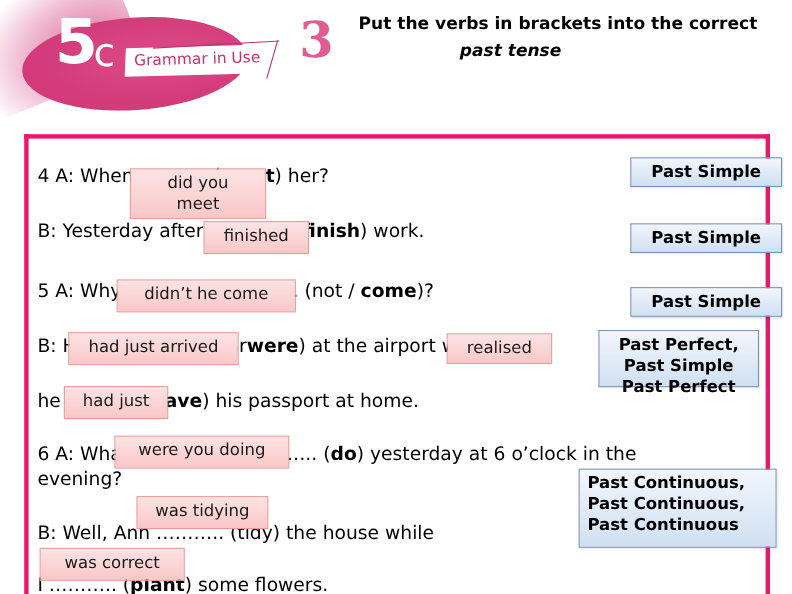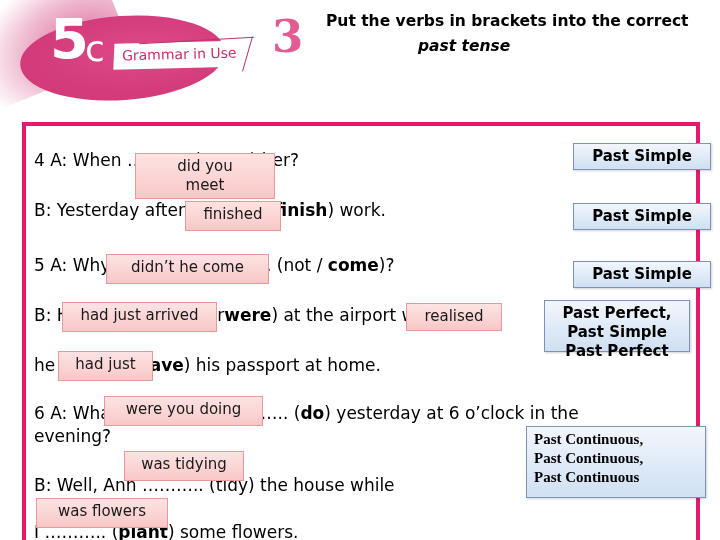--- a/index.html
+++ b/index.html
@@ -239,44 +239,44 @@
   <div class="ex-line" style="left:0px; top:276px;">evening?</div>
 
   <div class="ex-line" style="left:0px; top:325px;">B: Well, Ann ……….. (tidy) the house while</div>
 
   <div class="ex-line" style="left:0px; top:372px;">
     <span>I ……….. (</span><b>plant</b><span>) some flowers.</span>
   </div>
 
 </div>
 
-<div class="answer-box" style="left:135px; top:153px; width:140px; height:46px;">did you
+<div class="answer-box" style="left:118px; top:153px; width:124px; height:46px;">did you
 meet</div>
 
 <div class="answer-box" style="left:185px; top:201px; width:96px; height:30px;">finished</div>
 
 <div class="answer-box" style="left:106px; top:254px; width:163px; height:30px;">didn’t he come</div>
 
 <div class="answer-box" style="left:62px; top:302px; width:155px; height:30px;">had just arrived</div>
 
 <div class="answer-box" style="left:406px; top:303px; width:96px; height:28px;">realised</div>
 
 <div class="answer-box" style="left:58px; top:351px; width:95px; height:30px;">had just</div>
 
 <div class="answer-box" style="left:104px; top:396px; width:159px; height:30px;">were you doing</div>
 
 <div class="answer-box" style="left:124px; top:451px; width:120px; height:30px;">was tidying</div>
 
-<div class="answer-box" style="left:36px; top:498px; width:132px; height:30px;">was flowers</div>
+<div class="answer-box" style="left:36px; top:498px; width:132px; height:30px;">was correct</div>
 
 <div class="tense-box" style="left:573px; top:143px; width:138px; height:27px;">Past Simple</div>
 
 <div class="tense-box" style="left:573px; top:203px; width:138px; height:27px;">Past Simple</div>
 
 <div class="tense-box" style="left:573px; top:261px; width:138px; height:27px;">Past Simple</div>
 
 <div class="tense-box multi" style="left:544px; top:300px; width:146px; height:52px; text-align:center;">Past Perfect,
 Past Simple
 Past Perfect</div>
 
-<div class="tense-box multi" style="left:526px; top:426px; width:180px; height:72px;font-family:Liberation Serif, serif;">Past Continuous,
+<div class="tense-box multi" style="left:526px; top:426px; width:180px; height:72px;">Past Continuous,
 Past Continuous,
 Past Continuous</div>
 
 </body></html>

